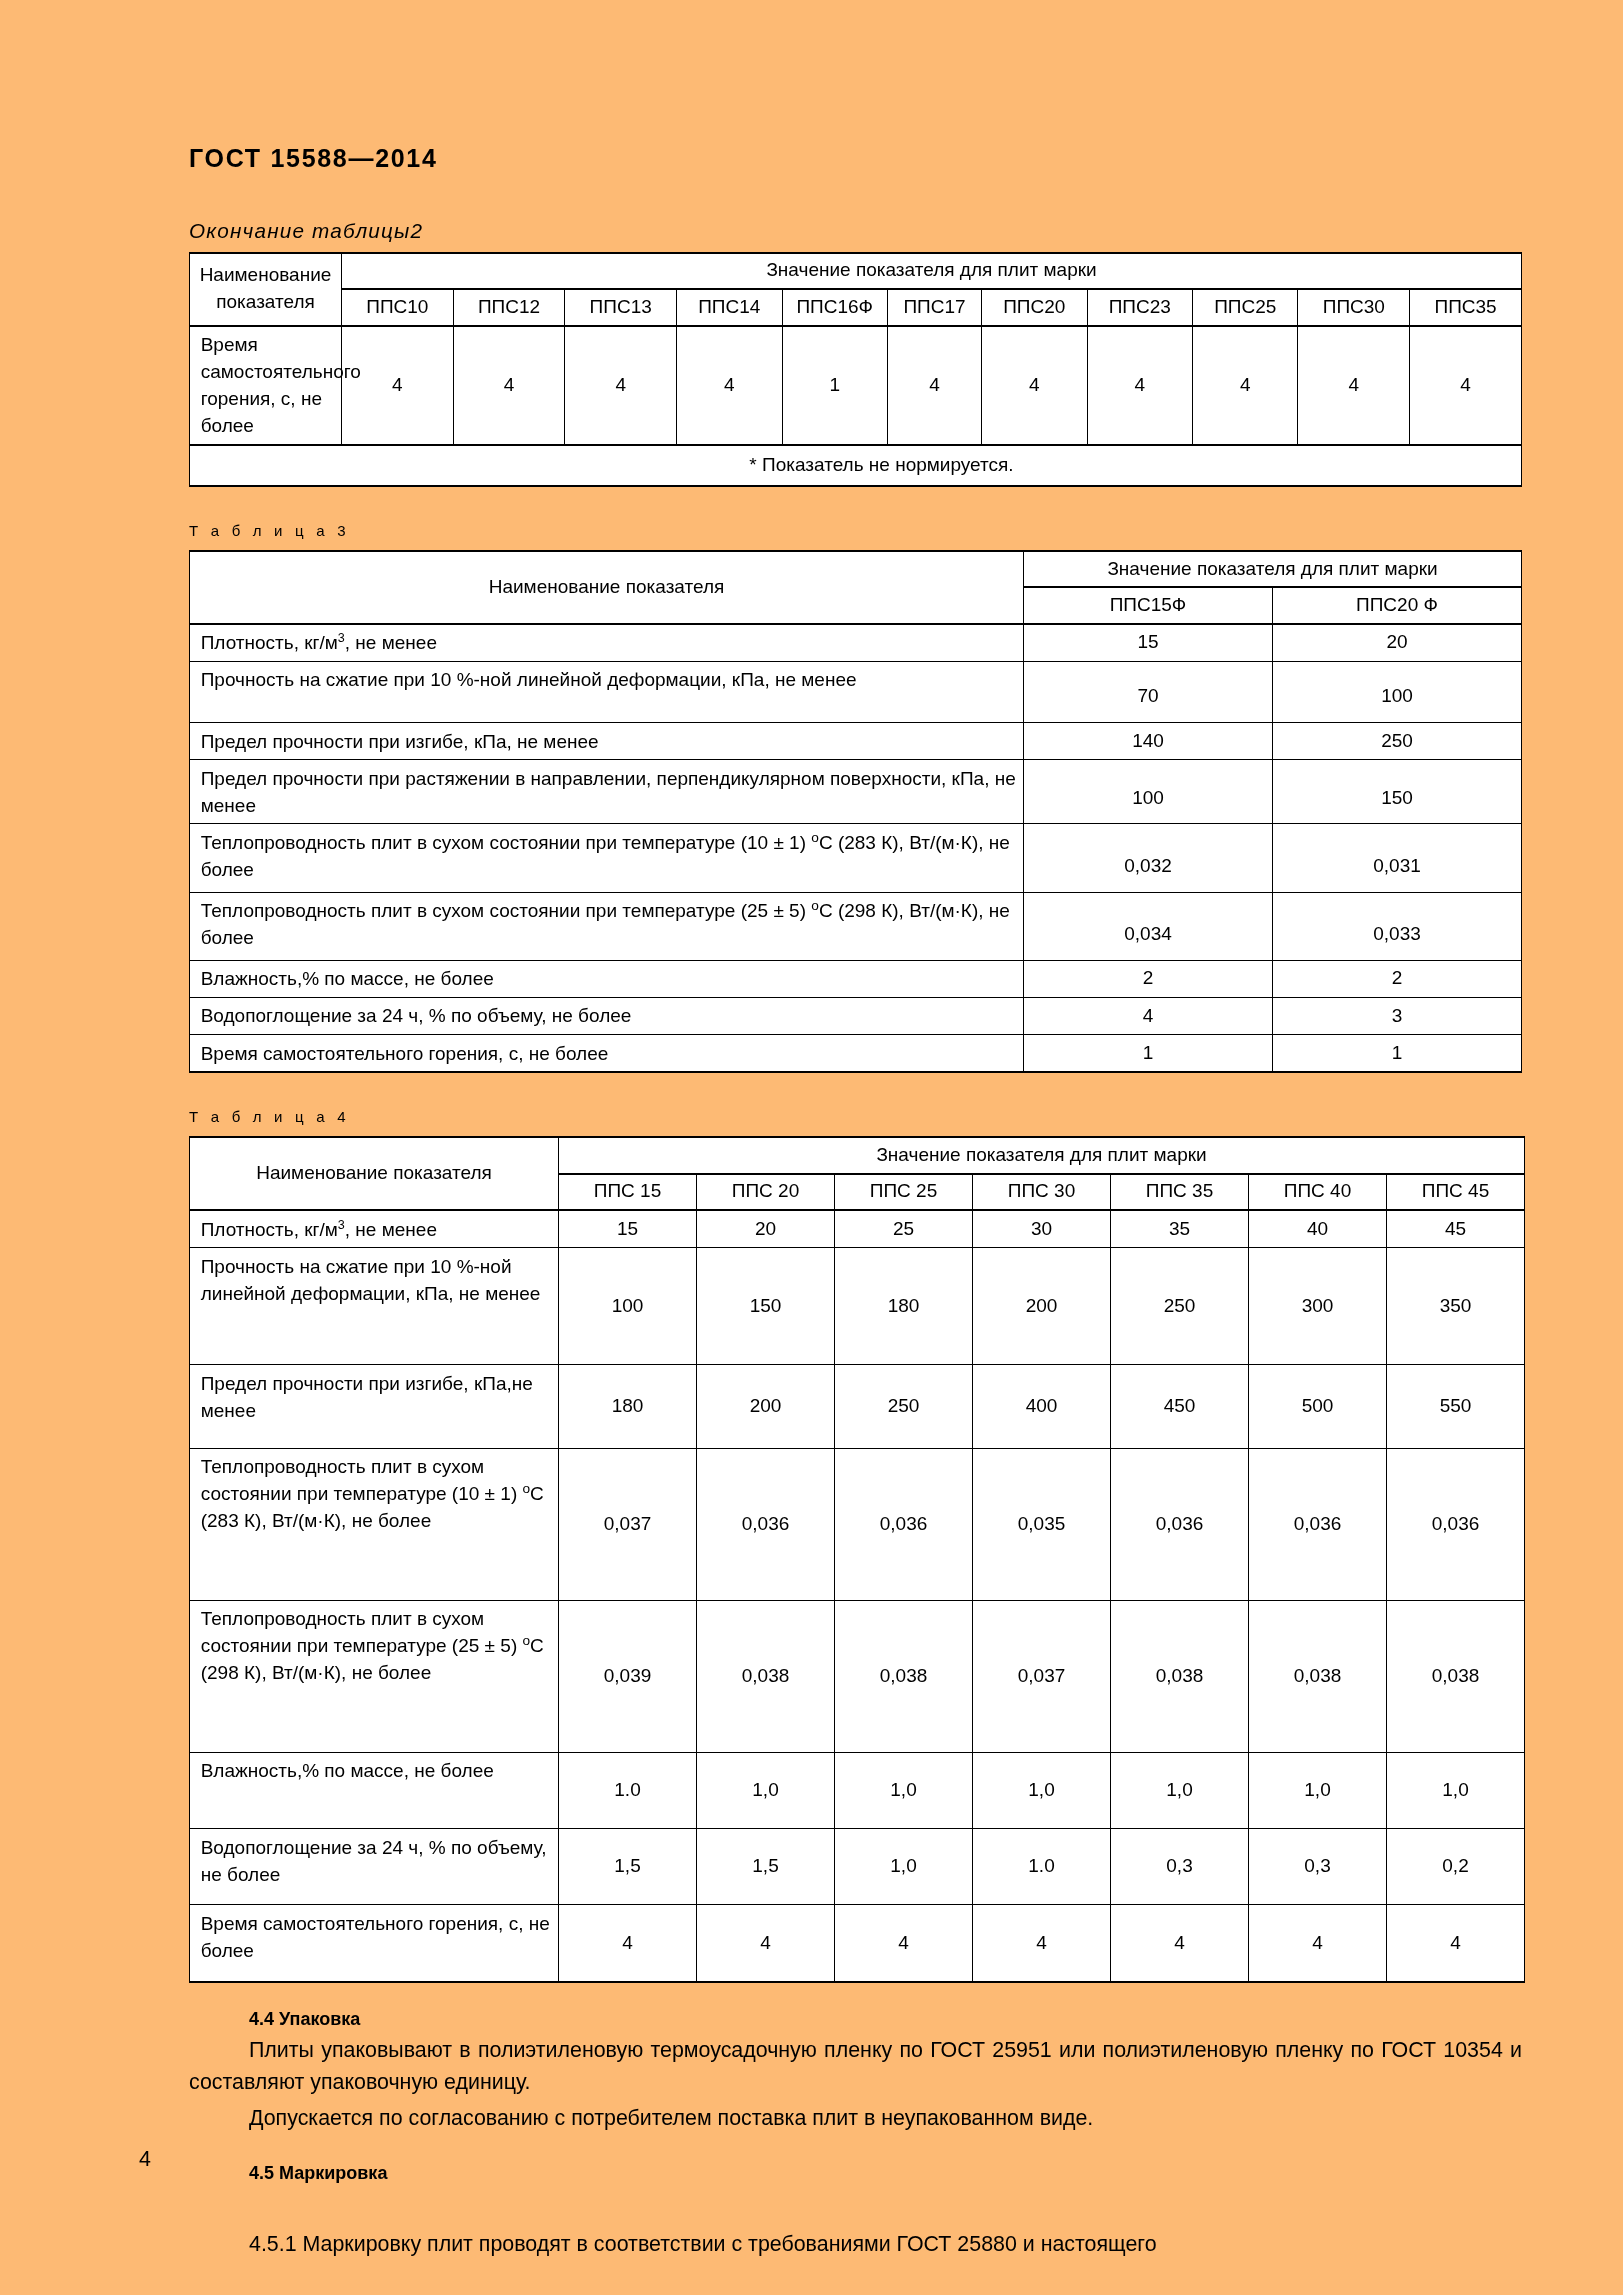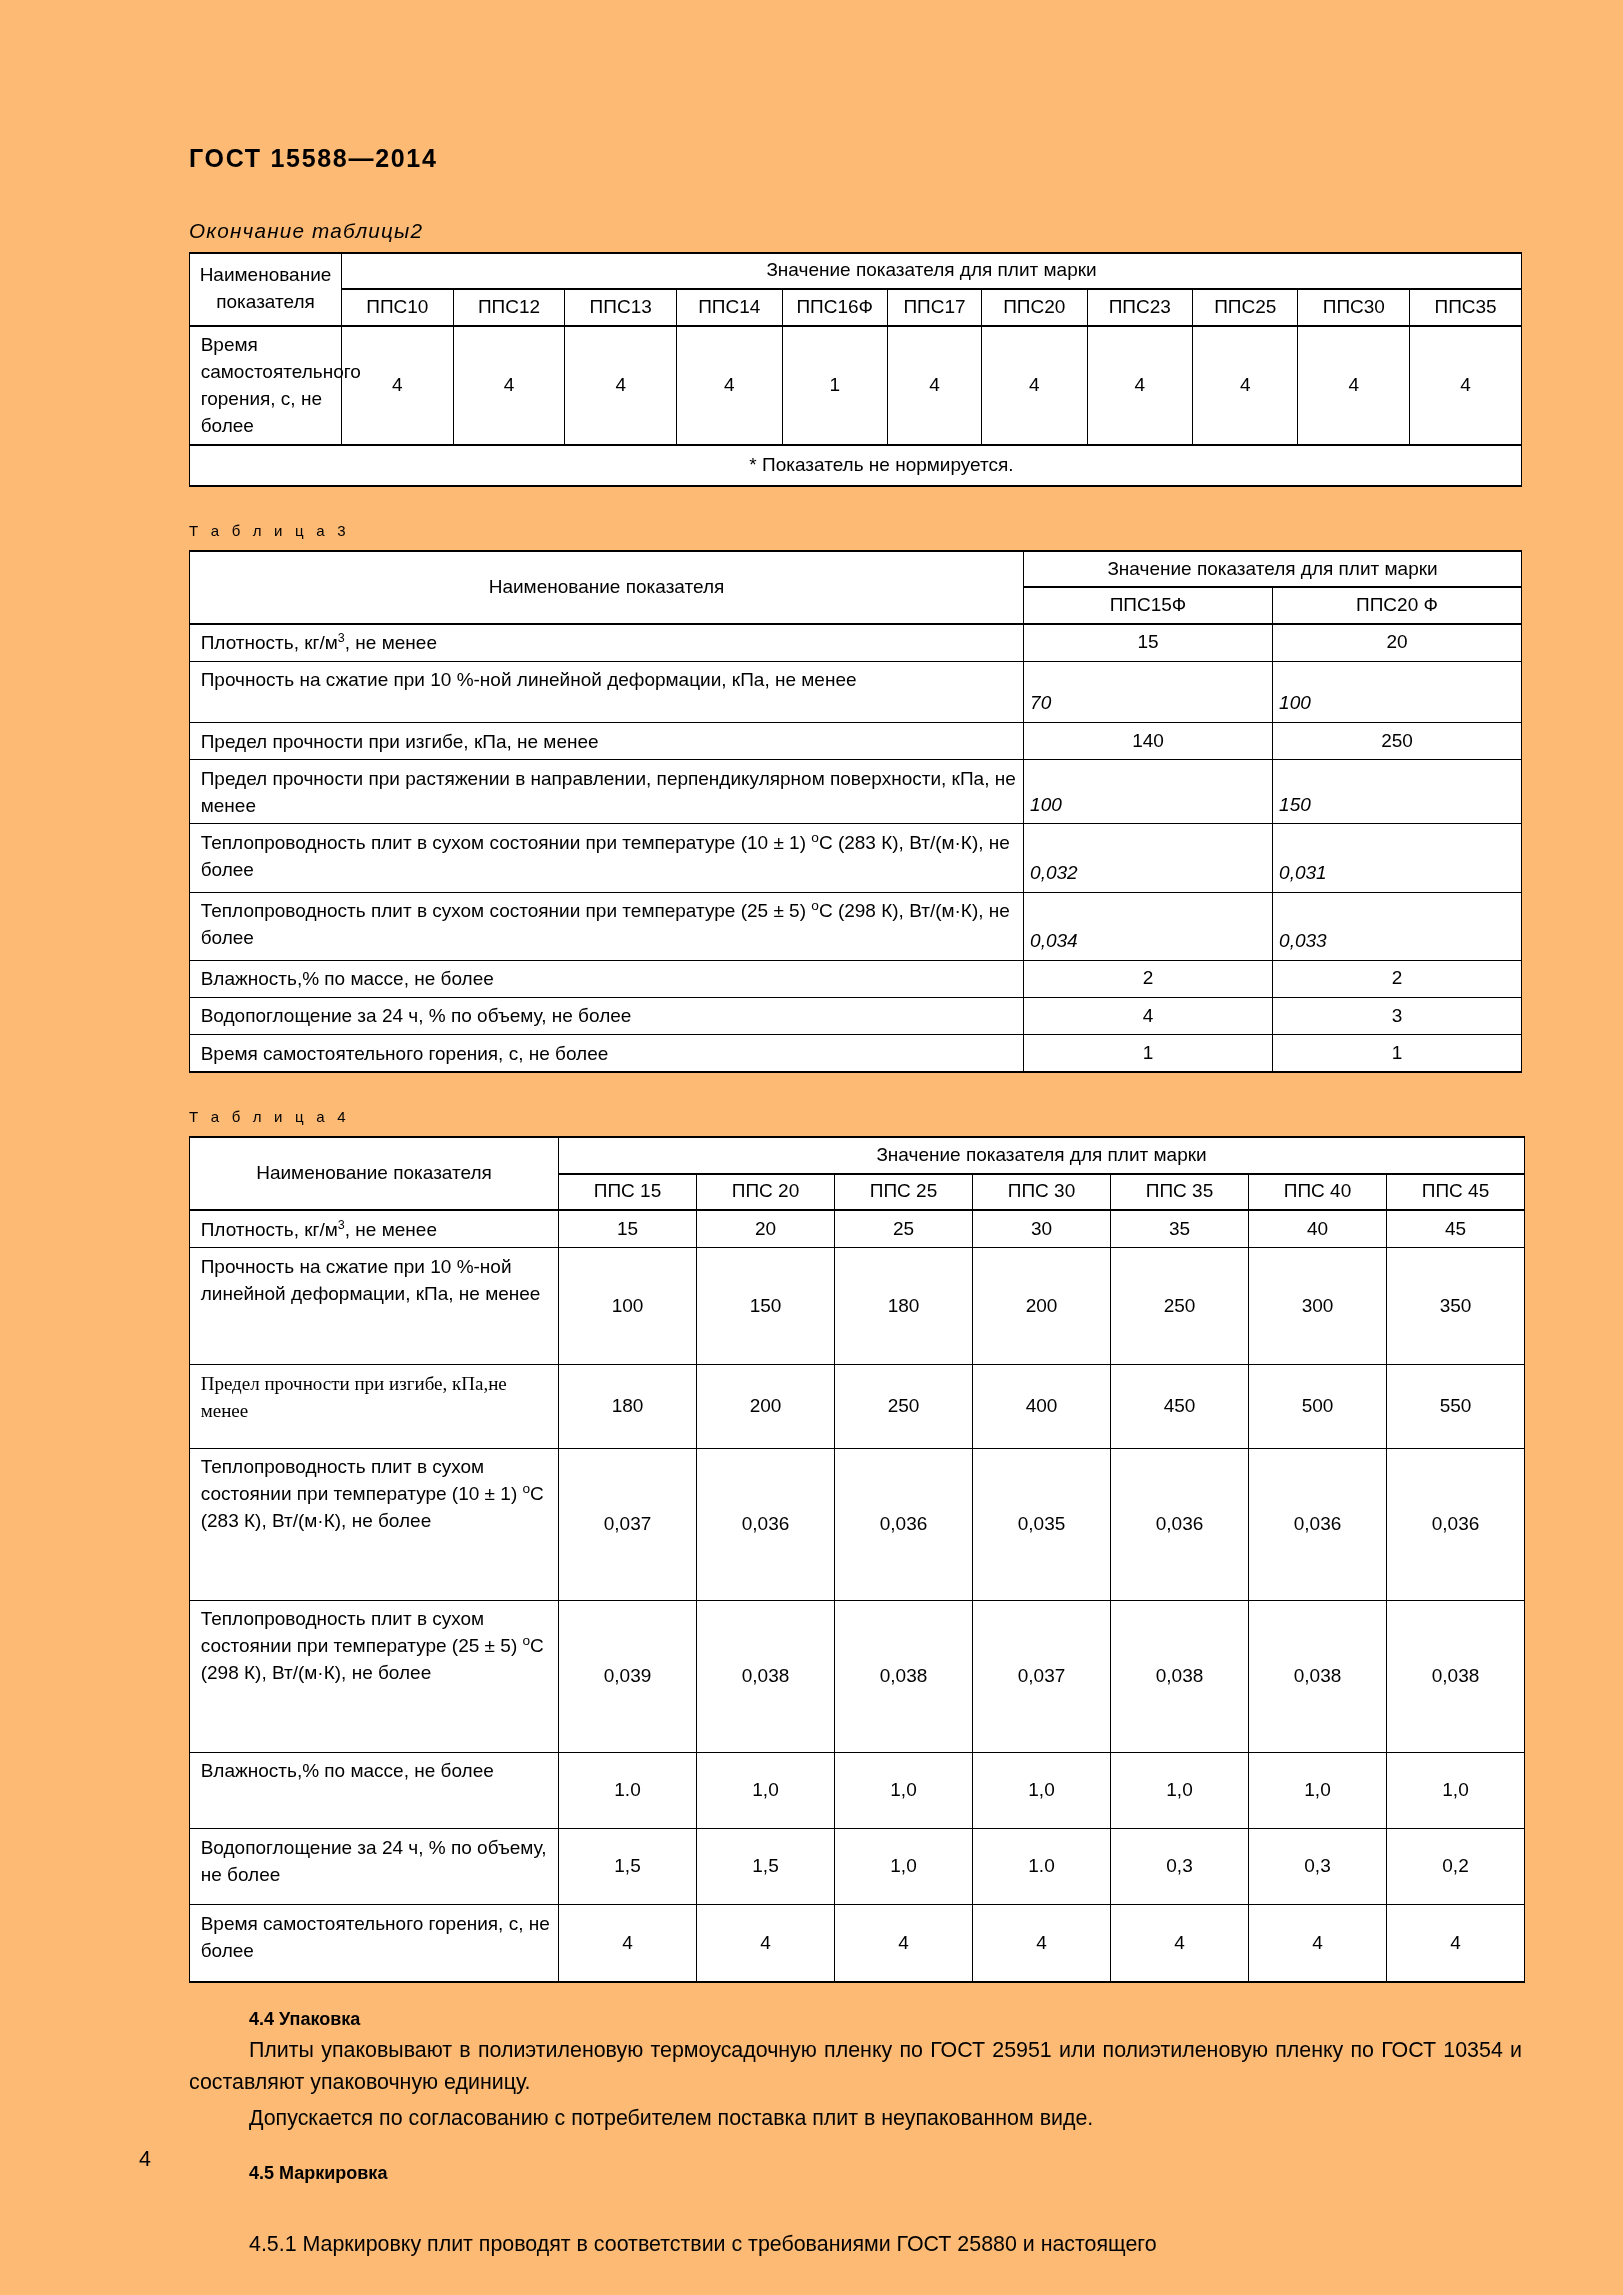--- a/index.html
+++ b/index.html
@@ -76,23 +76,23 @@
     text-align: center;
   }
   table.gost .namecol-head {
     text-align: center;
     vertical-align: middle;
   }
   table.gost tr.first-body-row > td {
     border-top-width: 2.3px;
   }
   table.gost .num {
+    text-align: center;
     vertical-align: bottom;
-    padding-bottom: 5px;
-    font-style: italic;
+    padding-bottom: 12px;
   }
   table.gost .num-mid {
     text-align: center;
     vertical-align: middle;
   }
   table.gost .lbl {
     text-align: left;
     vertical-align: top;
     padding-left: 10.7px;
     padding-top: 5.4px;
@@ -312,21 +312,21 @@
             <td class="lbl" style="height: 107px;">Прочность на сжатие при 10 %-ной линейной деформации, кПа, не менее</td>
             <td class="num-mid">100</td>
             <td class="num-mid">150</td>
             <td class="num-mid">180</td>
             <td class="num-mid">200</td>
             <td class="num-mid">250</td>
             <td class="num-mid">300</td>
             <td class="num-mid">350</td>
           </tr>
           <tr>
-            <td class="lbl" style="height: 73px; font-family: Liberation Serif, serif;">Предел прочности при изгибе, кПа,не менее</td>
+            <td class="lbl" style="height: 73px;">Предел прочности при изгибе, кПа,не менее</td>
             <td class="num-mid">180</td>
             <td class="num-mid">200</td>
             <td class="num-mid">250</td>
             <td class="num-mid">400</td>
             <td class="num-mid">450</td>
             <td class="num-mid">500</td>
             <td class="num-mid">550</td>
           </tr>
           <tr>
             <td class="lbl" style="height: 142px;">Теплопроводность плит в сухом состоянии при температуре (10 ± 1) <span class="deg">о</span>С (283 К), Вт/(м·К), не более</td>

